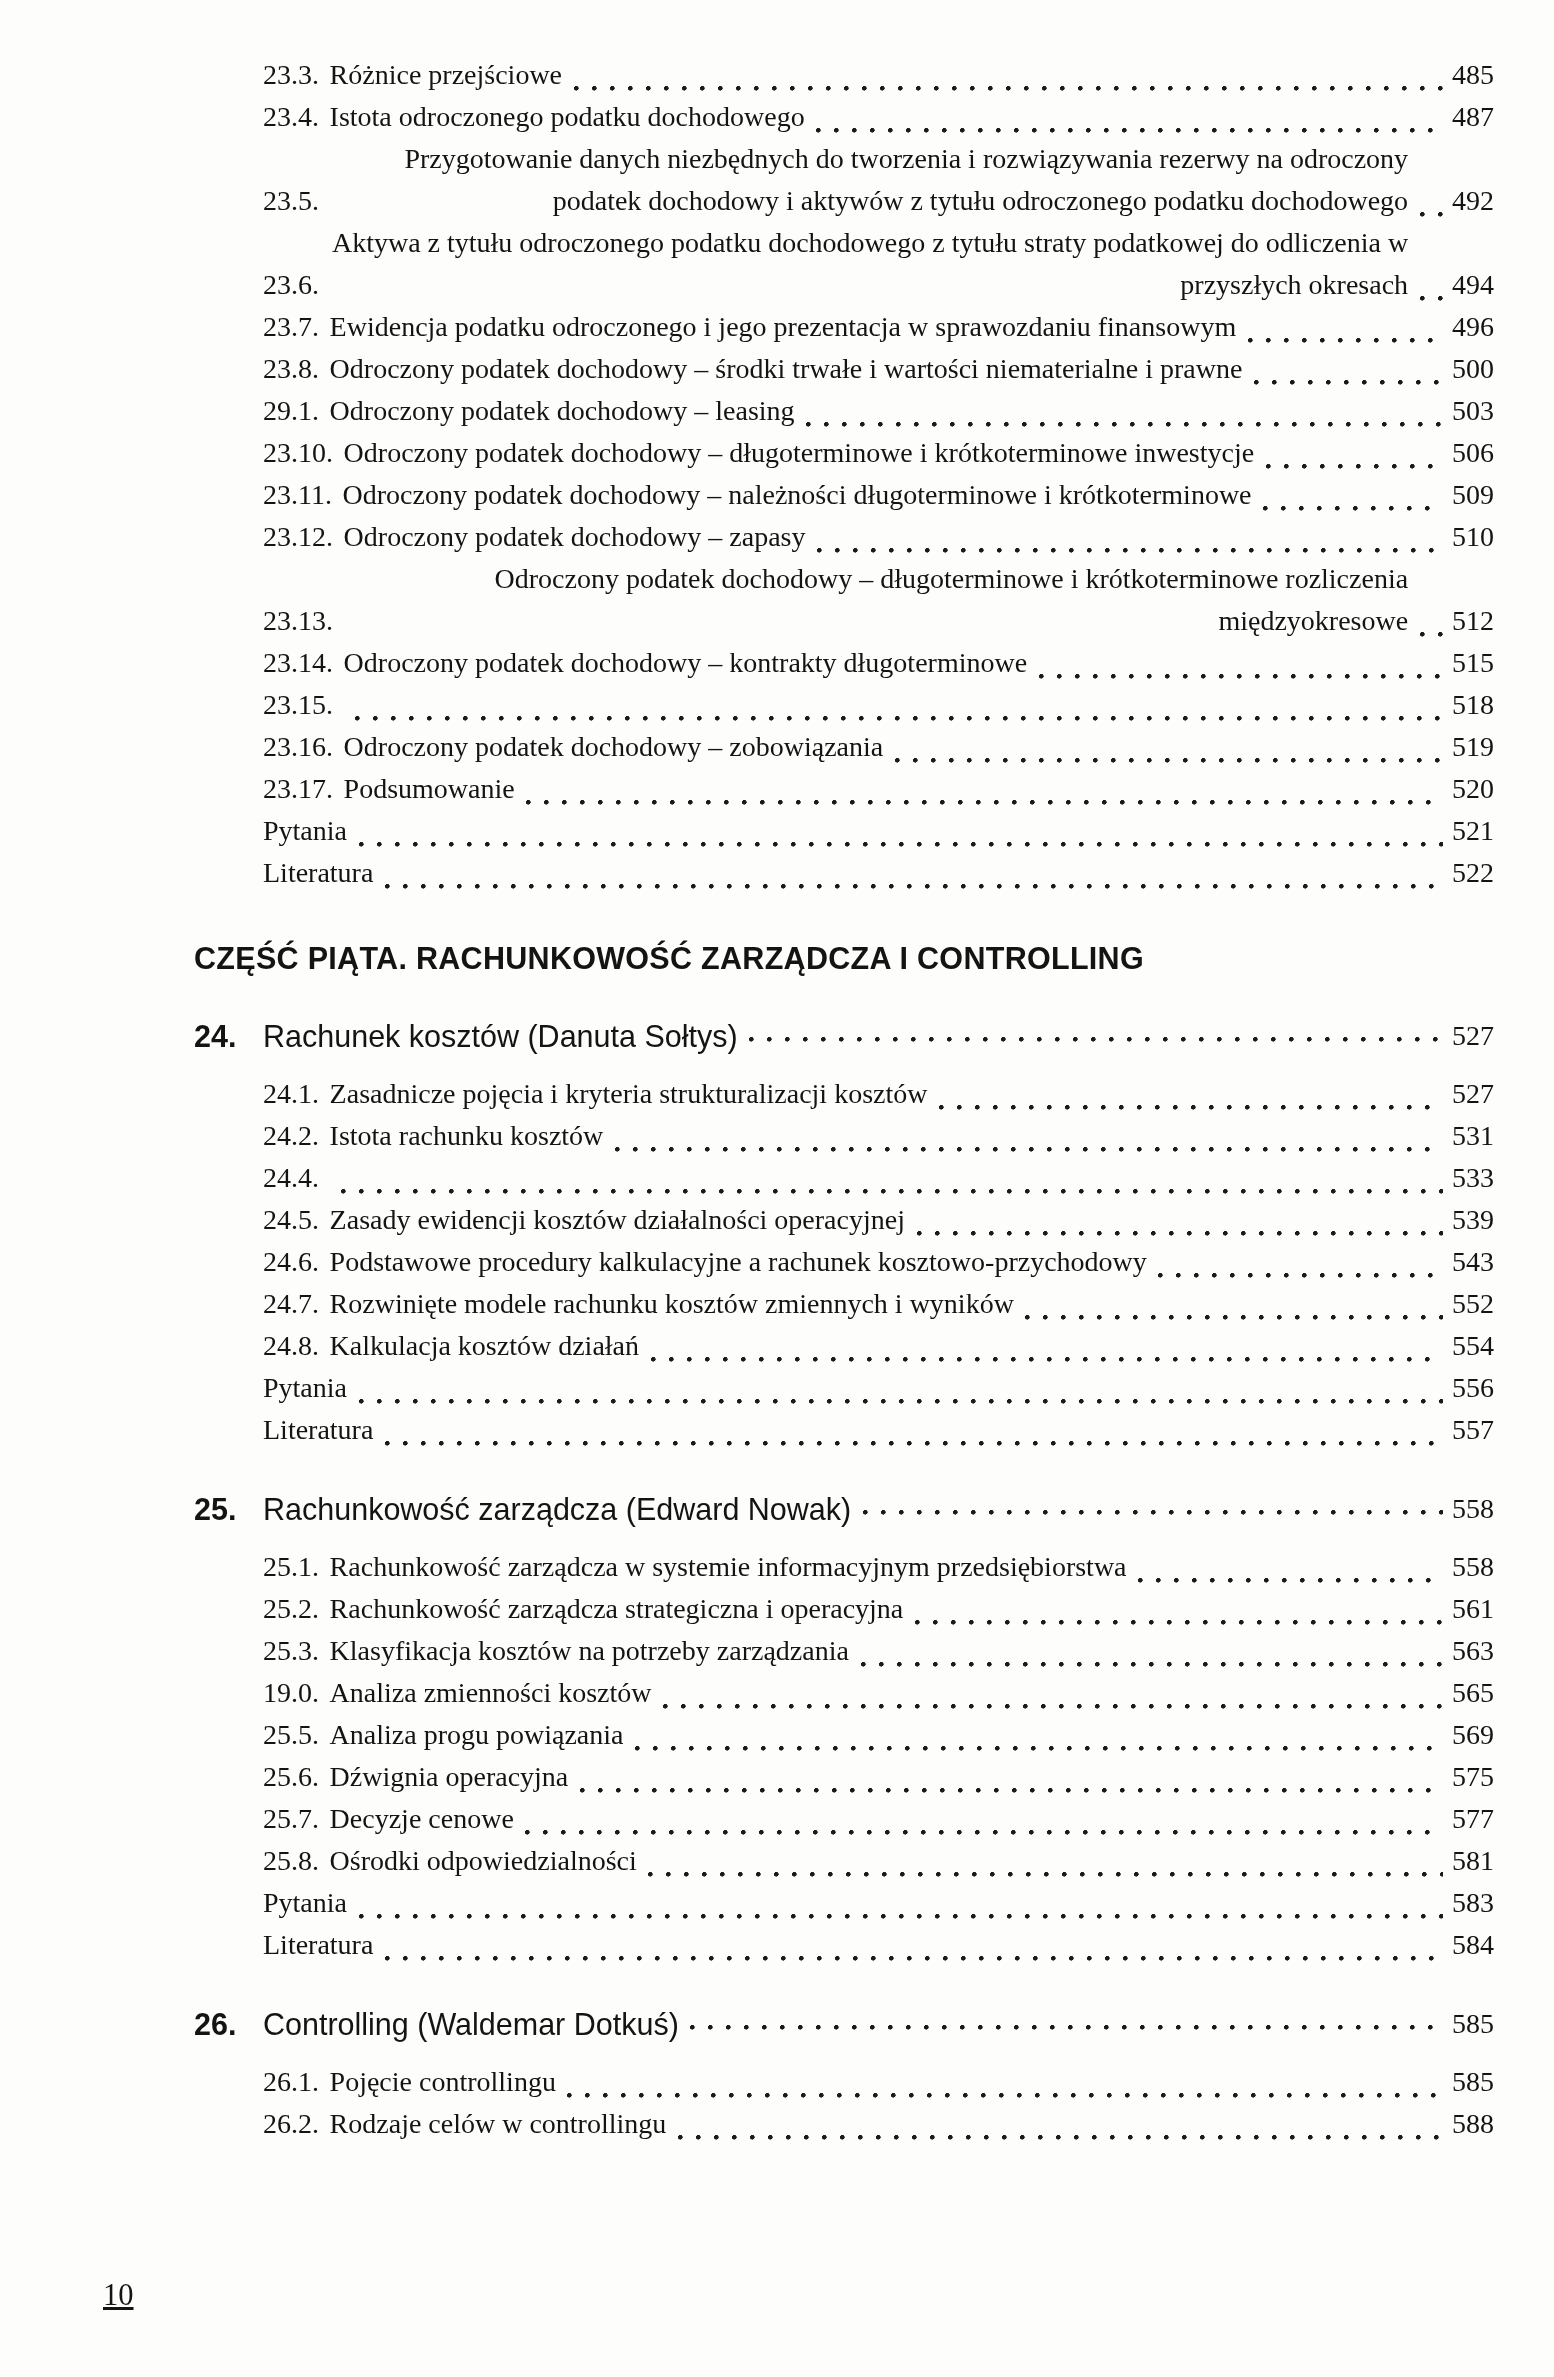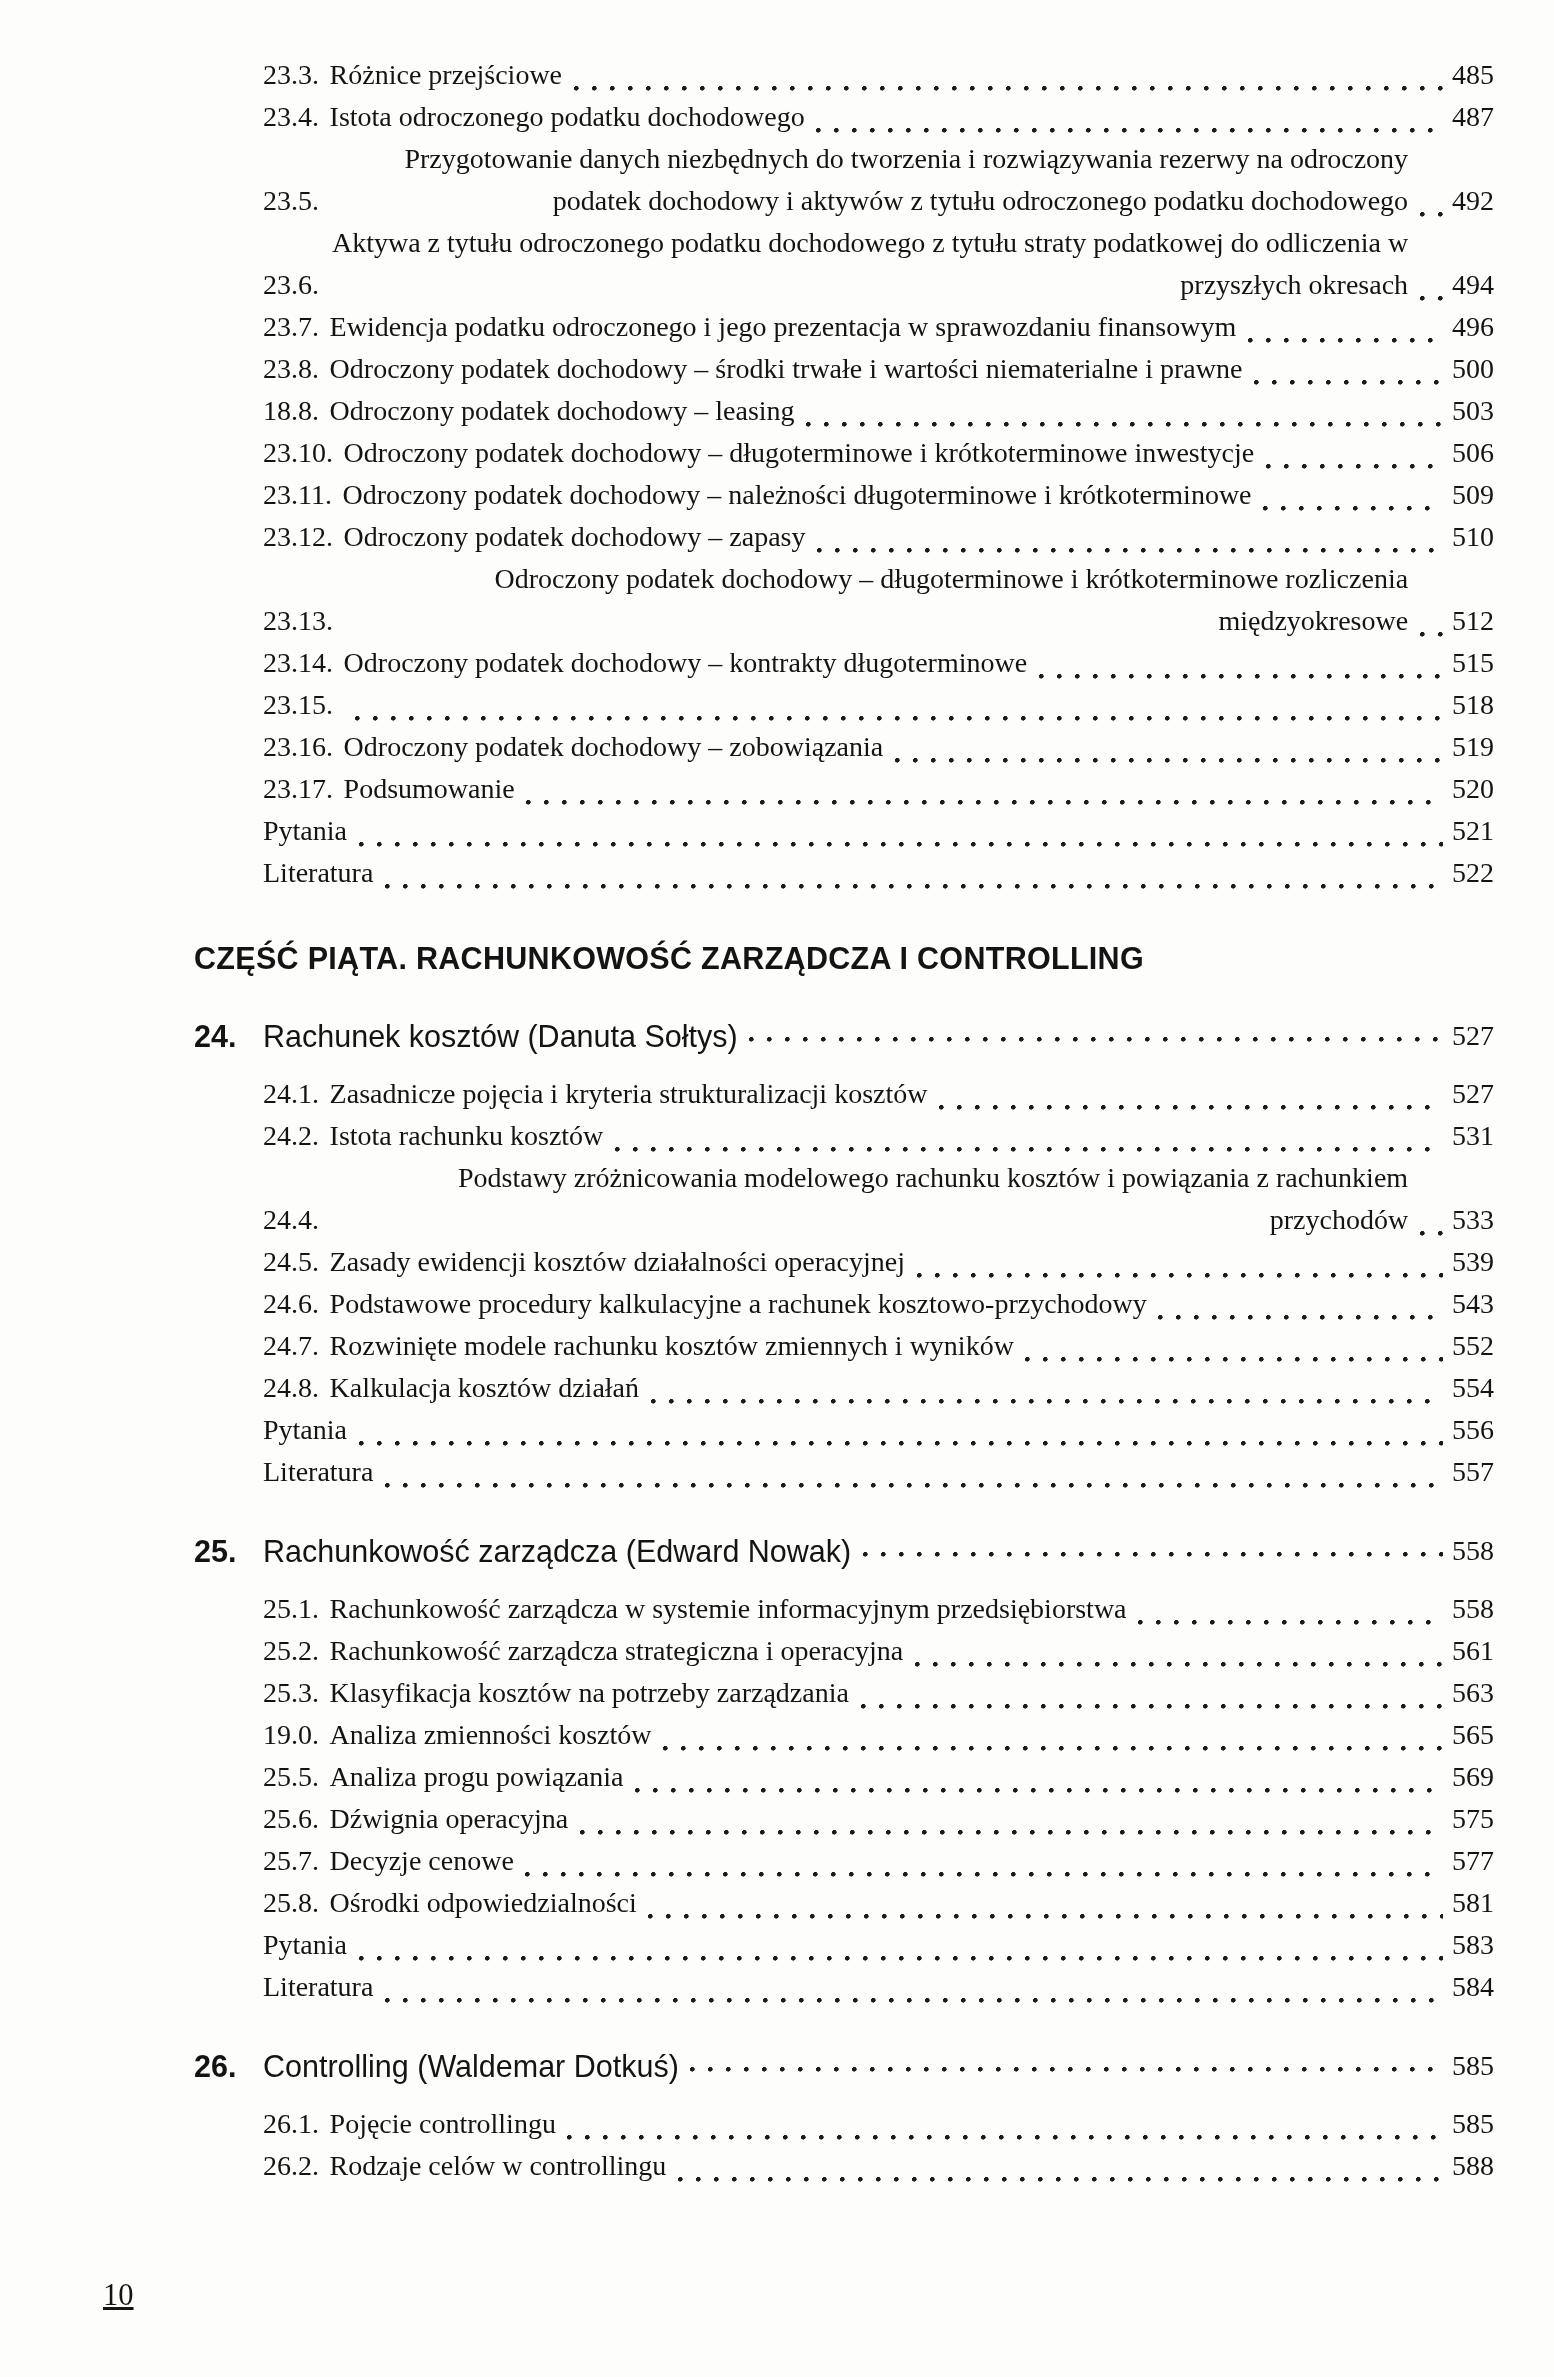--- a/index.html
+++ b/index.html
@@ -112,21 +112,21 @@
           <span class="dots"></span>
           <span class="entry-page">496</span>
         </div>
         <div class="toc-entry">
           <span class="entry-num">23.8.</span>
           <span class="entry-text">Odroczony podatek dochodowy – środki trwałe i wartości niematerialne i prawne</span>
           <span class="dots"></span>
           <span class="entry-page">500</span>
         </div>
         <div class="toc-entry">
-          <span class="entry-num">18.8.</span>
+          <span class="entry-num">29.1.</span>
           <span class="entry-text">Odroczony podatek dochodowy – leasing</span>
           <span class="dots"></span>
           <span class="entry-page">503</span>
         </div>
         <div class="toc-entry">
           <span class="entry-num">23.10.</span>
           <span class="entry-text">Odroczony podatek dochodowy – długoterminowe i krótkoterminowe inwestycje</span>
           <span class="dots"></span>
           <span class="entry-page">506</span>
         </div>
@@ -197,21 +197,20 @@
           <span class="entry-page">527</span>
         </div>
         <div class="toc-entry">
           <span class="entry-num">24.2.</span>
           <span class="entry-text">Istota rachunku kosztów</span>
           <span class="dots"></span>
           <span class="entry-page">531</span>
         </div>
         <div class="toc-entry">
           <span class="entry-num">24.4.</span>
-          <span class="entry-text">Podstawy zróżnicowania modelowego rachunku kosztów i powiązania z rachunkiem przychodów</span>
           <span class="dots"></span>
           <span class="entry-page">533</span>
         </div>
         <div class="toc-entry">
           <span class="entry-num">24.5.</span>
           <span class="entry-text">Zasady ewidencji kosztów działalności operacyjnej</span>
           <span class="dots"></span>
           <span class="entry-page">539</span>
         </div>
         <div class="toc-entry">

